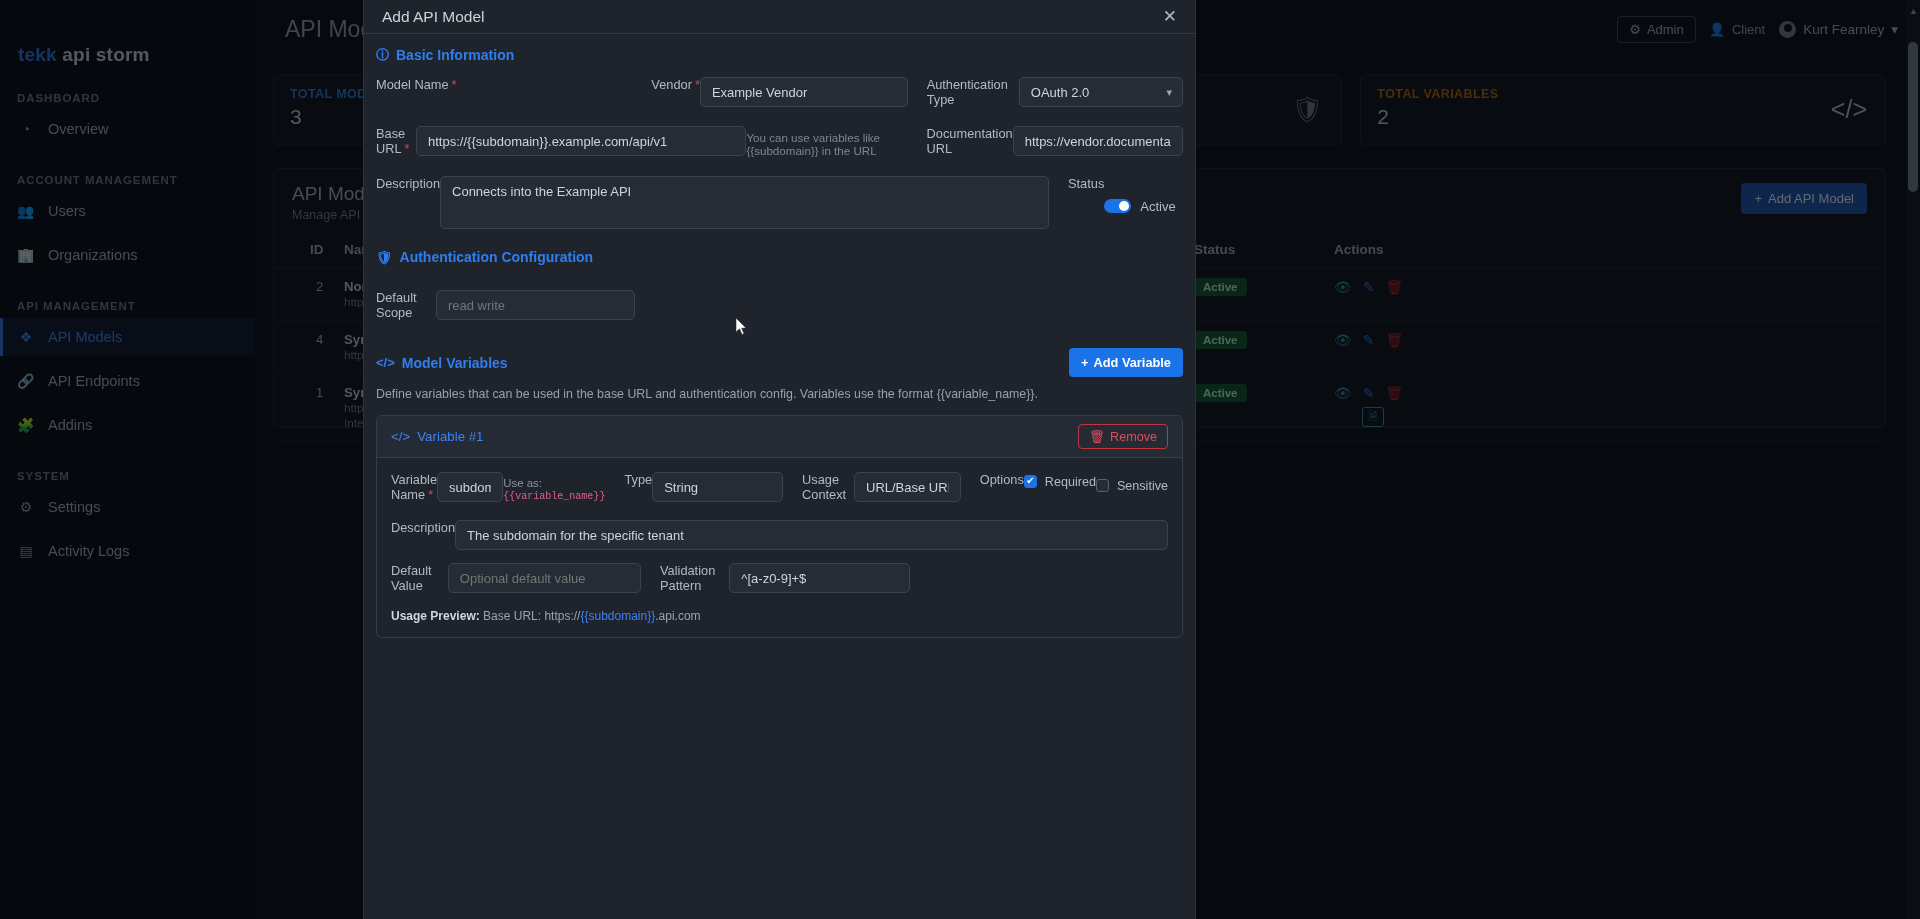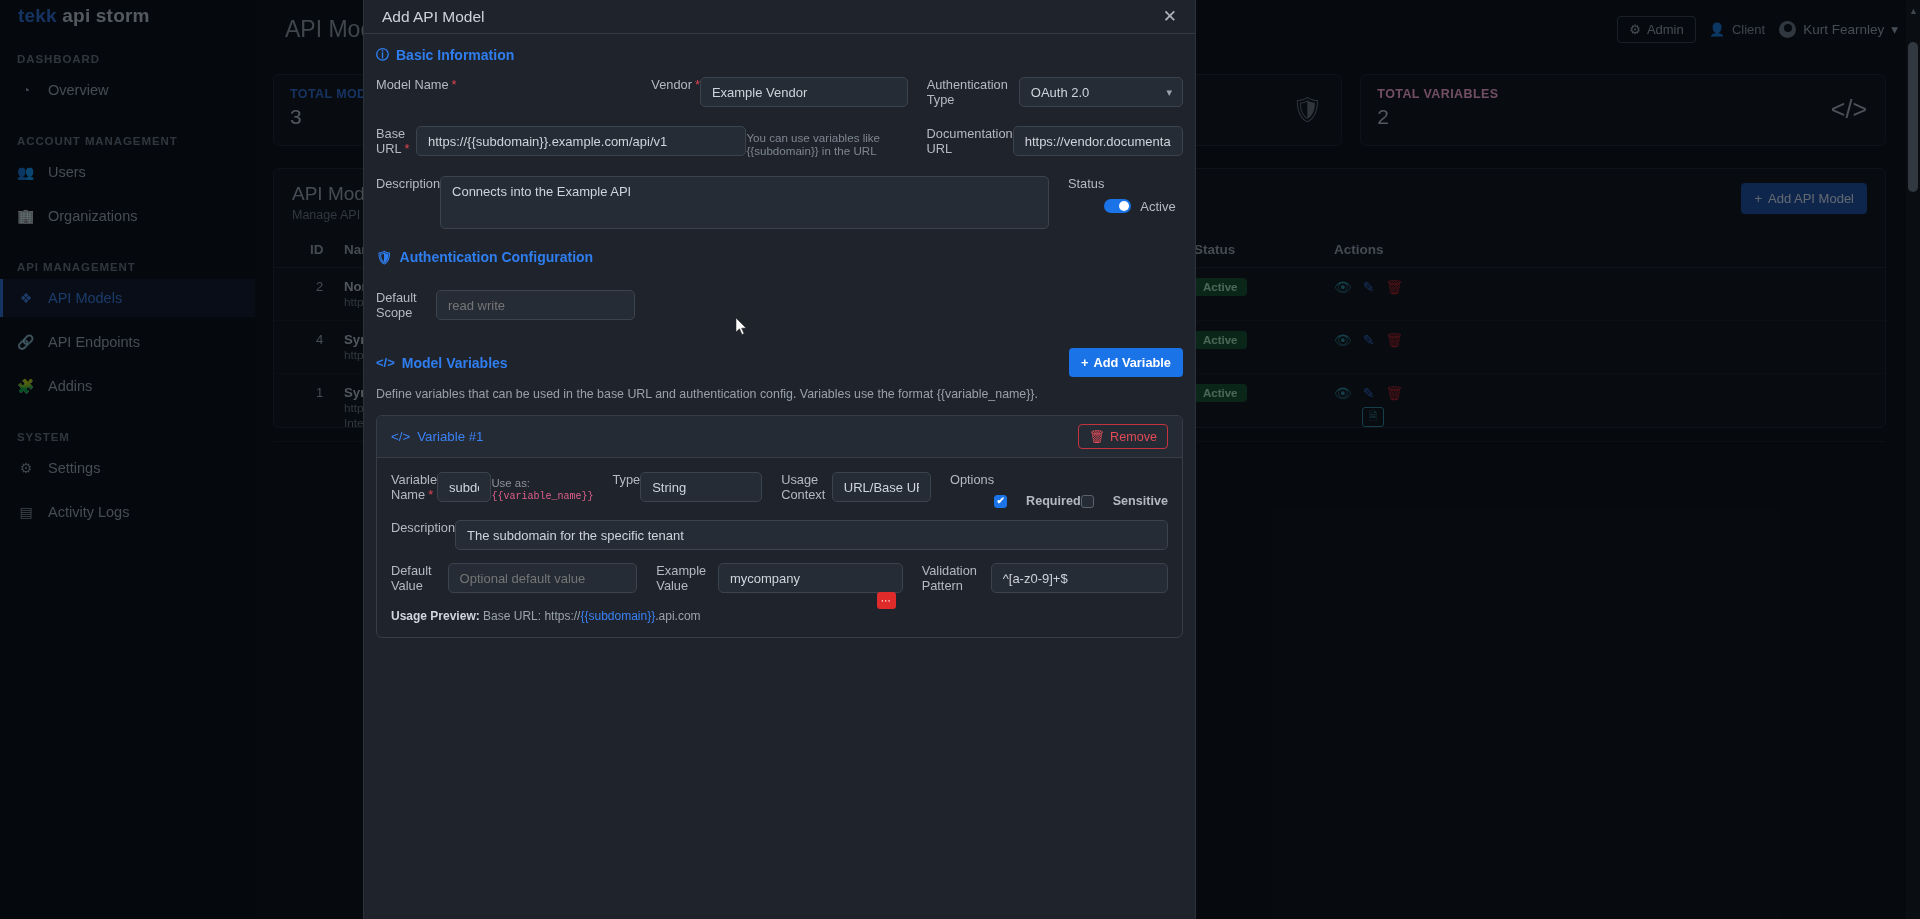--- a/index.html
+++ b/index.html
@@ -11,21 +11,21 @@
     color: #c9d1d9;
   }
   .app { position: relative; width: 1920px; height: 919px; }
 
   
   .sidebar {
     position: absolute; left: 0; top: 0; width: 255px; height: 919px;
     background: #0b0e13;
   }
   .brand {
-    padding: 5px 0 0 18px; font-size: 19px; font-weight: bold; letter-spacing: .2px;
+    padding: 5px 0 0 18px; font-size: 19px; font-weight: bold; letter-spacing: .2px; margin-top: 39px;
   }
   .brand .tekk { color: #2f6fd0; }
   .brand .rest { color: #b9c2cc; }
   .nav-section {
     margin-top: 26px; padding-left: 17px;
     font-size: 11.5px; letter-spacing: .9px; color: #6a7481; font-weight: 600;
   }
   .nav-item {
     display: flex; align-items: center; gap: 13px;
     height: 38px; padding-left: 17px; margin-top: 6px;
@@ -162,21 +162,21 @@
   }
   .var-card-title { color: #3b82f6; font-size: 13.3px; display: flex; align-items: center; gap: 7px; }
   .btn-remove {
     margin-left: auto; background: transparent; border: 1px solid #c4343f; color: #e04b57;
     border-radius: 4px; font-size: 12.6px; padding: 4px 10px; cursor: pointer;
     display: flex; align-items: center; gap: 5px; font-family: inherit;
   }
   .var-card-body { padding: 12px 14px 14px; }
   .use-as { font-size: 11.4px; color: #8b939d; margin-top: 5px; }
   .use-as code { color: #e05e8e; font-family: "Liberation Mono", monospace; font-size: 10px; }
-  .opt-row { display: flex; align-items: flex-end; gap: 19px; margin-top: 3px; font-weight: bold; }
+  .opt-row { display: flex; align-items: flex-start; gap: 8px; margin-top: 3px; }
   .cb { width: 13px; height: 13px; border-radius: 3px; border: 1px solid #5a626d; background: #262c35; position: relative; cursor: pointer; }
   .cb.on { background: #1b73e8; border-color: #1b73e8; }
   .cb.on::after { content:"\2714"; position:absolute; left:1.5px; top:-1px; font-size:10px; color:#fff; }
   .opt-lbl { font-size: 12.6px; color: #b3bac3; }
   .clear-btn {
     position: absolute; right: 7px; top: 6px; width: 19px; height: 17px; background: #e02b2b;
     border-radius: 3px; color: #fff; font-size: 10px; display: flex; align-items: center;
     justify-content: center; cursor: pointer; letter-spacing: 1px;
   }
   .usage-prev { font-size: 12px; color: #9aa3ad; margin-top: 10px; }
@@ -260,21 +260,21 @@
     <div class="stats">
       <div class="stat-card">
         <div class="stat-label" style="color:#2f6fd0">TOTAL MODELS</div>
         <div class="stat-value">3</div>
         <div class="stat-ico" style="color:#2f6fd0">❖</div>
       </div>
       <div class="stat-card">
         <div class="stat-ico" style="color:#7a8490">🛡</div>
       </div>
       <div class="stat-card">
-        <div class="stat-label" style="color:#f9a8d4">TOTAL VARIABLES</div>
+        <div class="stat-label" style="color:#a16207">TOTAL VARIABLES</div>
         <div class="stat-value">2</div>
         <div class="stat-ico" style="color:#c3cad3">&lt;/&gt;</div>
       </div>
     </div>
 
     <div class="panel">
       <div class="panel-head">
         <div>
           <div class="panel-title">API Models</div>
           <div class="panel-sub">Manage API model templates</div>
@@ -482,25 +482,20 @@
           <div class="fld" style="margin-top:12px">
             <div class="lbl">Description</div>
             <input class="inp" value="The subdomain for the specific tenant" style="">
           </div>
 
           <div class="row" style="margin-top:13px">
             <div class="fld" style="width:250px">
               <div class="lbl">Default Value</div>
               <input class="inp ph" placeholder="Optional default value" style="">
             </div>
-            <div class="fld" style="width:250px;position:relative">
-              <div class="lbl">Example Value</div>
-              <input class="inp" value="mycompany" style="">
-              <span class="clear-btn" style="top:29px">⋯</span>
-            </div>
             <div class="fld" style="width:250px">
               <div class="lbl">Validation Pattern</div>
               <input class="inp" value="^[a-z0-9]+$" style="">
             </div>
           </div>
 
           <div class="usage-prev">
             <b>Usage Preview:</b>
             <span>Base URL: https://</span><span class="v">{{subdomain}}</span><span>.api.com</span>
           </div>

